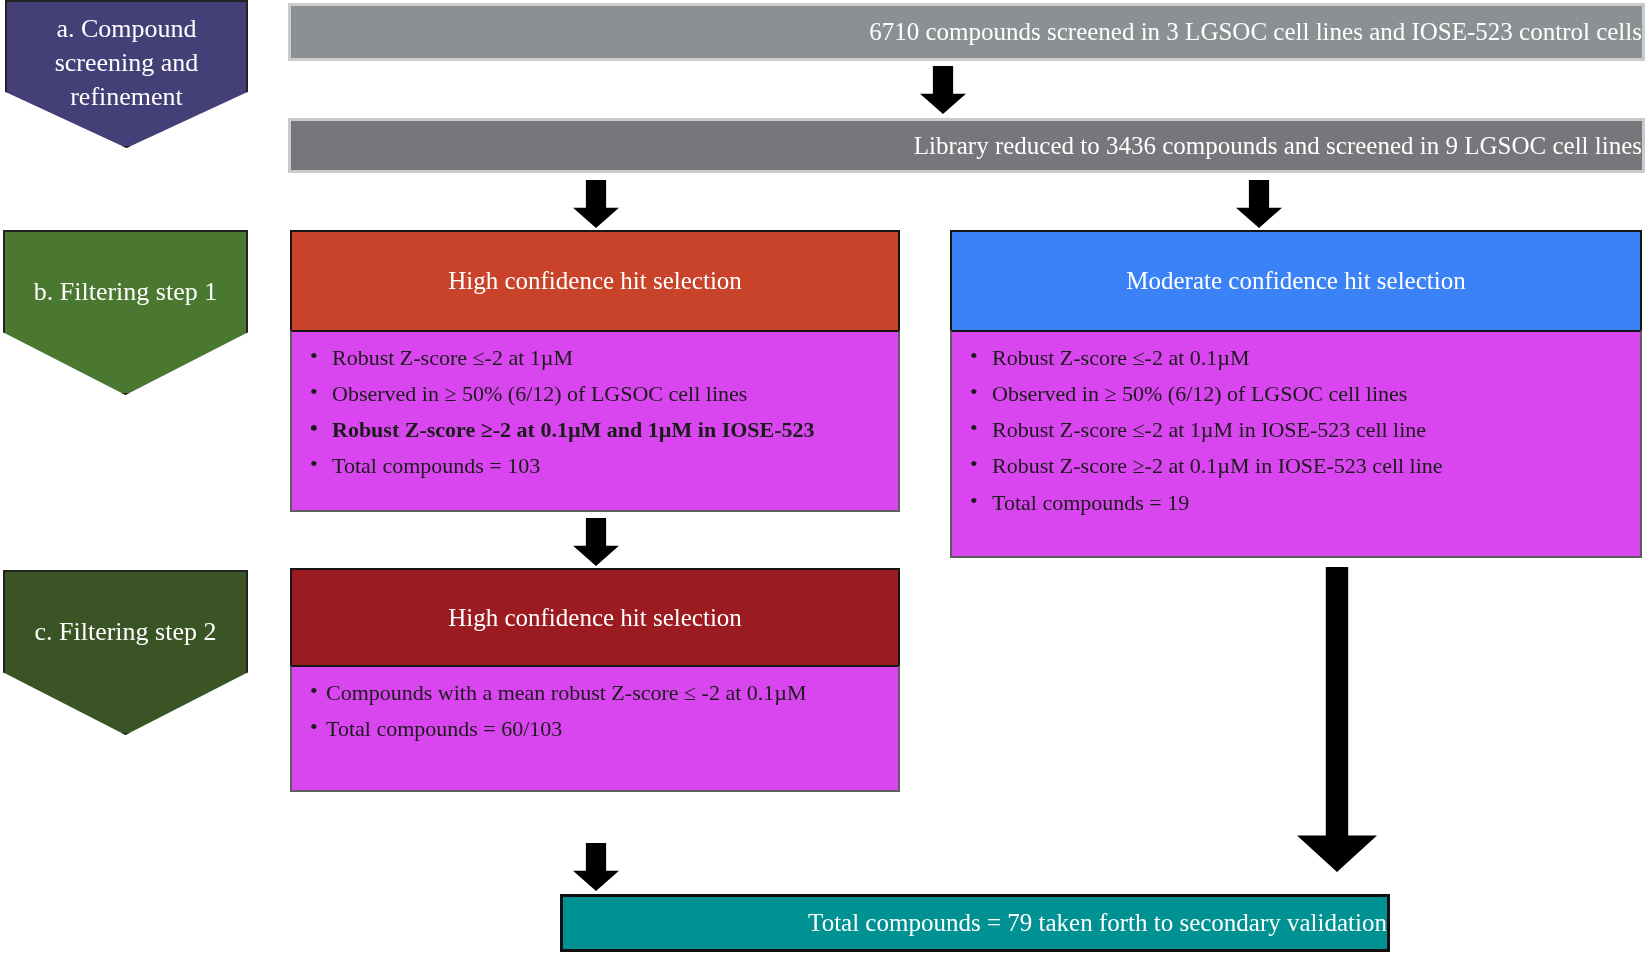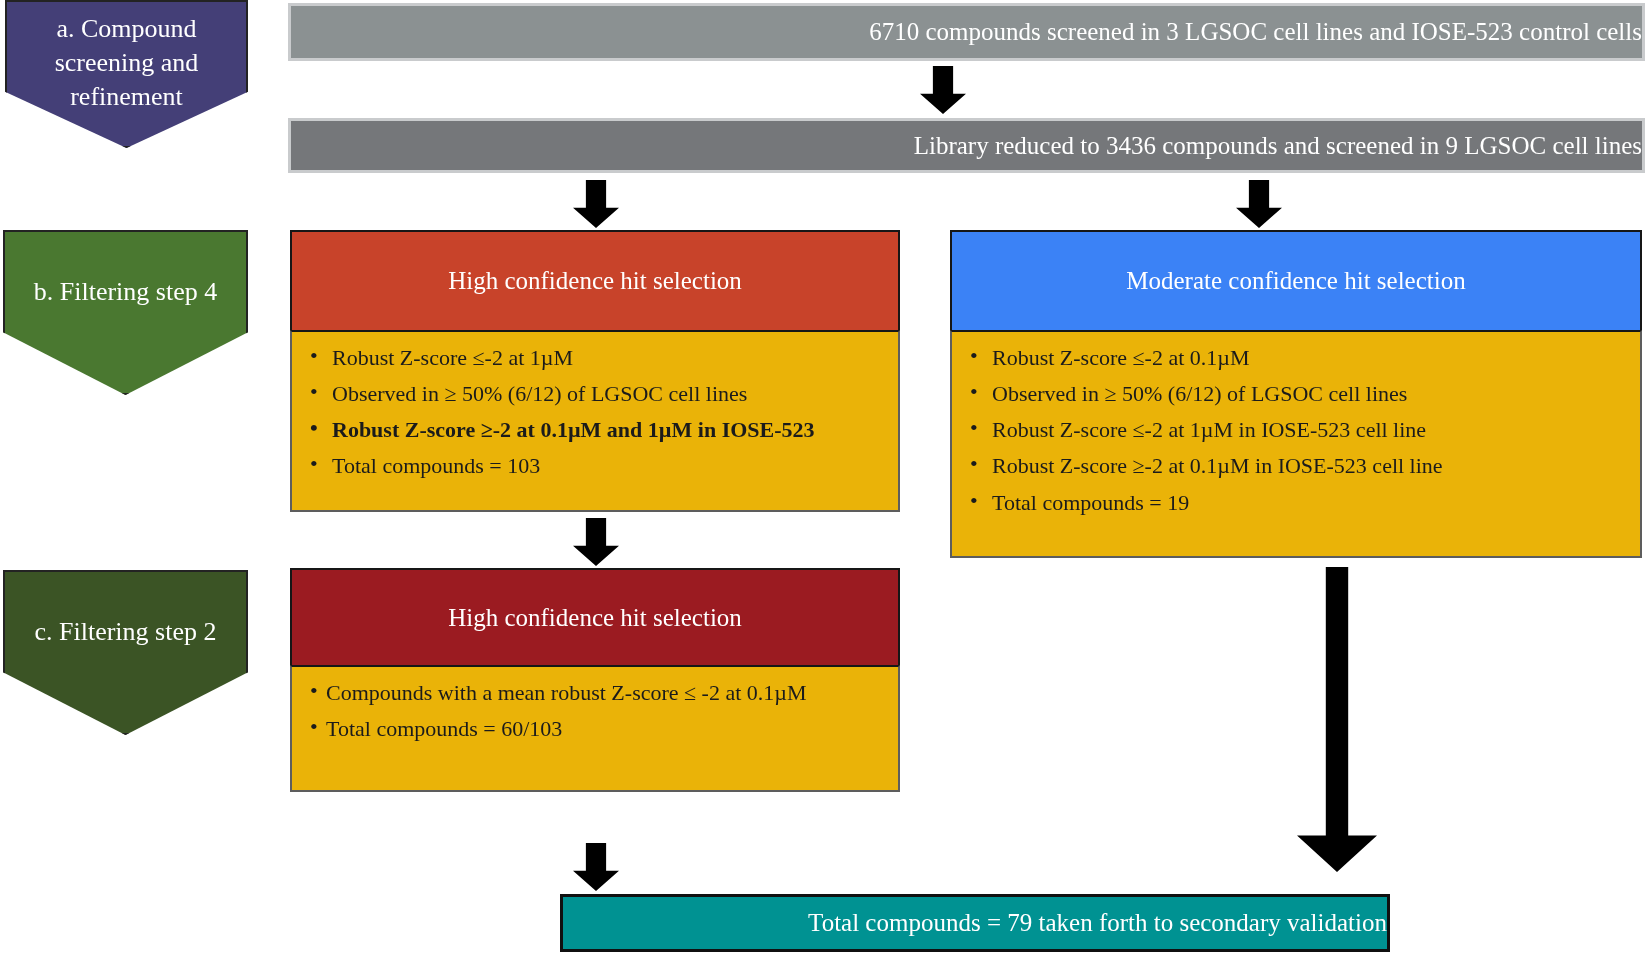--- a/index.html
+++ b/index.html
@@ -51,21 +51,21 @@
     font-size: 25px;
     display: flex;
     align-items: center;
     justify-content: center;
     text-align: center;
     width: 100%;
   }
   .panel-body {
     border: 2px solid #5d5d5d;
     border-top: 2px solid #161616;
-    background: #eab308;
+    background: #d946ef;
     width: 100%;
     padding: 12px 10px 10px 14px;
   }
   .panel-body ul { list-style: none; }
   .panel-body li {
     position: relative;
     padding-left: 26px;
     font-size: 22px;
     line-height: 1.28;
     color: #1b1b1b;
@@ -98,21 +98,21 @@
 
 <div id="stage">
 
   <div class="pent" style="left:5px; top:0px; width:243px; height:148px; background:#443f77; border:2px solid #232323;
               font-size:26px;">
     <div class="pent-inner">a. Compound screening and refinement</div>
   </div>
 
   <div class="pent" style="left:3px; top:230px; width:245px; height:165px; background:#4a7830; border:2px solid #232323;
               align-items:center; padding-top:0; padding-bottom:42px;">
-    <div class="pent-inner">b. Filtering step 4</div>
+    <div class="pent-inner">b. Filtering step 1</div>
   </div>
 
   <div class="pent" style="left:3px; top:570px; width:245px; height:165px; background:#3b5425; border:2px solid #232323;
               align-items:center; padding-top:0; padding-bottom:42px;">
     <div class="pent-inner">c. Filtering step 2</div>
   </div>
 
   <div class="bar grey" style="left:288px; top:3px; width:1357px; height:58px; background:#8b9192;">
     <span>6710 compounds screened in 3 LGSOC cell lines and IOSE-523 control cells</span>
   </div>

